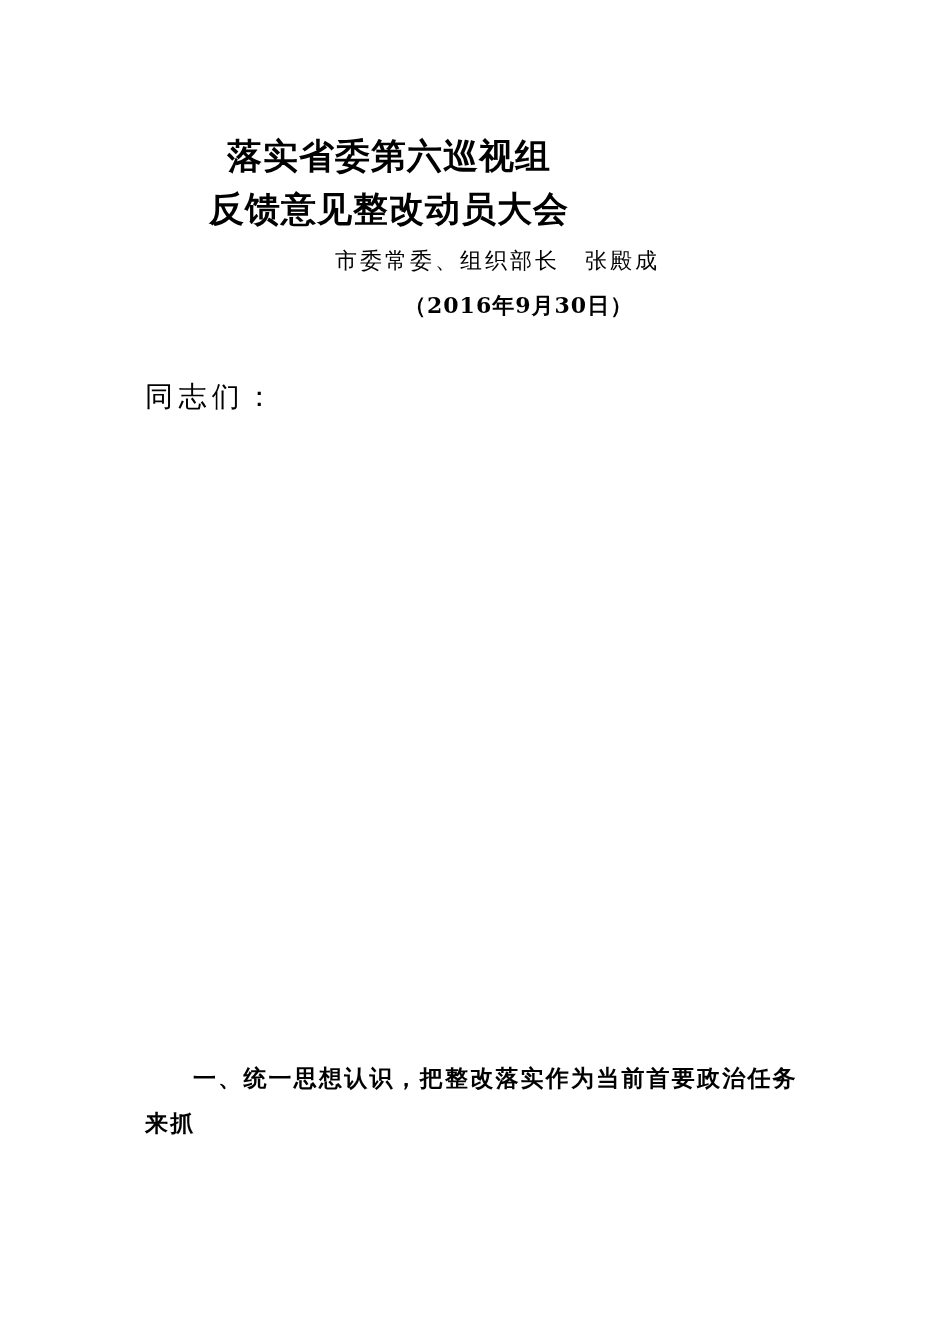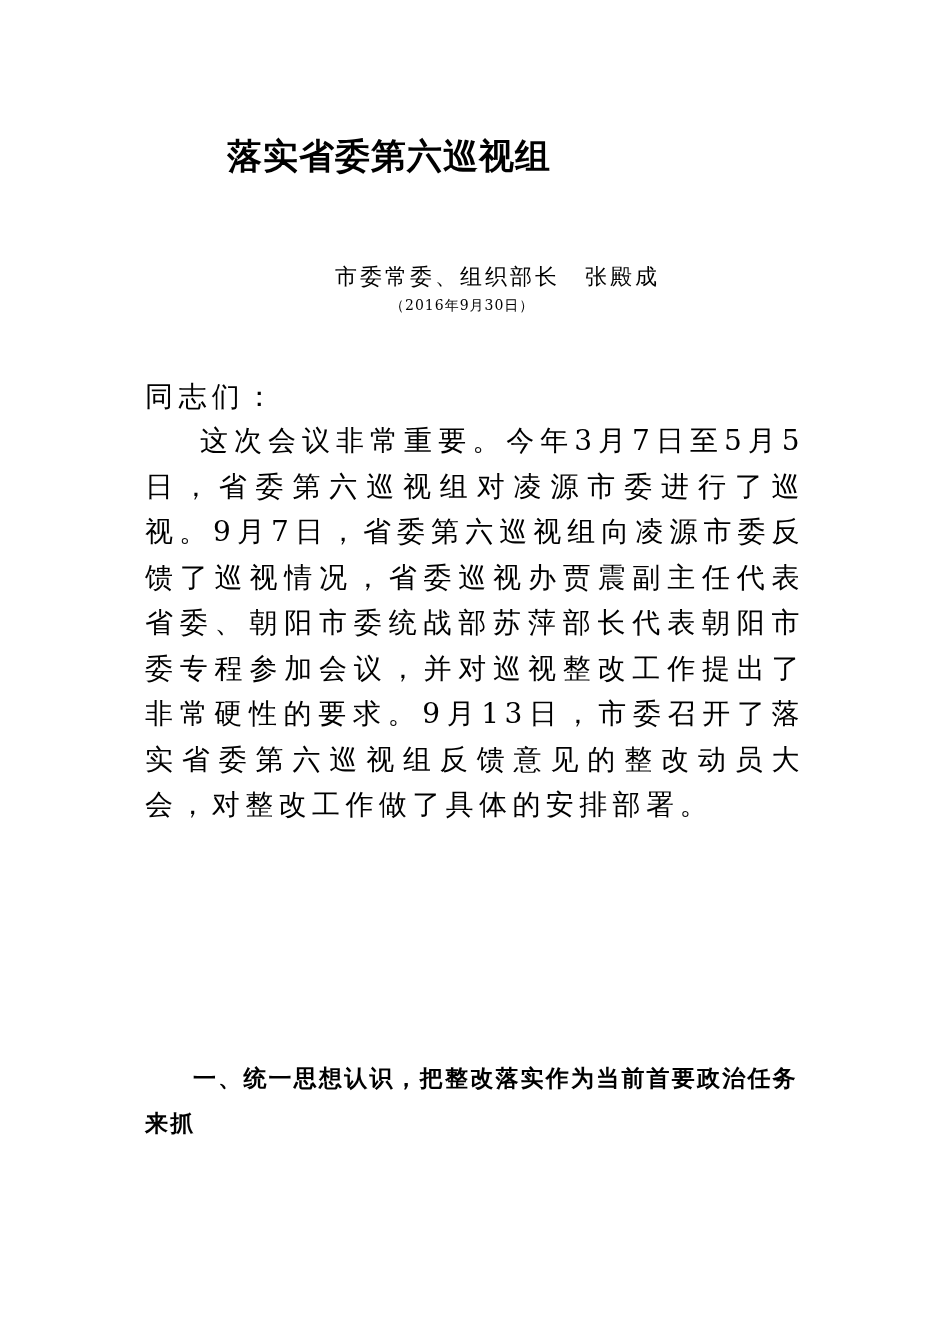--- a/index.html
+++ b/index.html
@@ -31,34 +31,35 @@
       font-size: 35px;
       line-height: 44px;
       letter-spacing: 1px;
       margin: 0;
     }
     .title.l1 { top: 134px; }
     .title.l2 { top: 187px; }
     .byline {
       position: absolute;
       left: 335px;
-      top: 259px;
+      top: 243px;
       font-size: 22px;
       line-height: 36px;
       letter-spacing: 3px;
       white-space: pre;
     }
     .date {
       position: absolute;
-      left: 390px;
+      left: 404px;
       top: 287px;
-      font-size: 14px;
+      font-size: 22px;
       line-height: 36px;
       letter-spacing: 1px;
       white-space: pre;
+      font-weight: bold;
     }
     .body-text {
       position: absolute;
       left: 145px;
       width: 660px;
       font-size: 28px;
       line-height: 45.5px;
       letter-spacing: 5.4px;
       text-align: justify;
       text-align-last: left;
@@ -79,23 +80,23 @@
       letter-spacing: 2.2px;
       text-indent: 48px;
       margin: 0;
     }
   </style>
 </head>
 <body>
 
 <div class="page">
   <h1 class="title l1">落实省委第六巡视组</h1>
+  <h1 class="title l2">反馈意见整改动员大会</h1>
 
   <div class="byline">市委常委、组织部长　张殿成</div>
   <div class="date">（2016年9月30日）</div>
 
   <p class="body-text salutation">同志们：</p>
 
-  <p class="body-text para1">这次会议非常重要。今年3月7日至5月5日，省委第六巡视组对凌源市委进行了巡视。9月7日，省委第六巡视组向凌源市委反馈了巡视情况，省委巡视办贾震副主任代表省委、朝阳市委统战部苏萍部长代表朝阳市委专程参加会议，并对巡视整改工作提出了非常硬性的要求。9月13日，市委召开了落实省委第六巡视组反馈意见的整改动员大会，对整改工作做了具体的安排部署。</p>
 
 
   <h2 class="heading1">一、统一思想认识，把整改落实作为当前首要政治任务来抓</h2>
 </div>
 
 </body></html>

